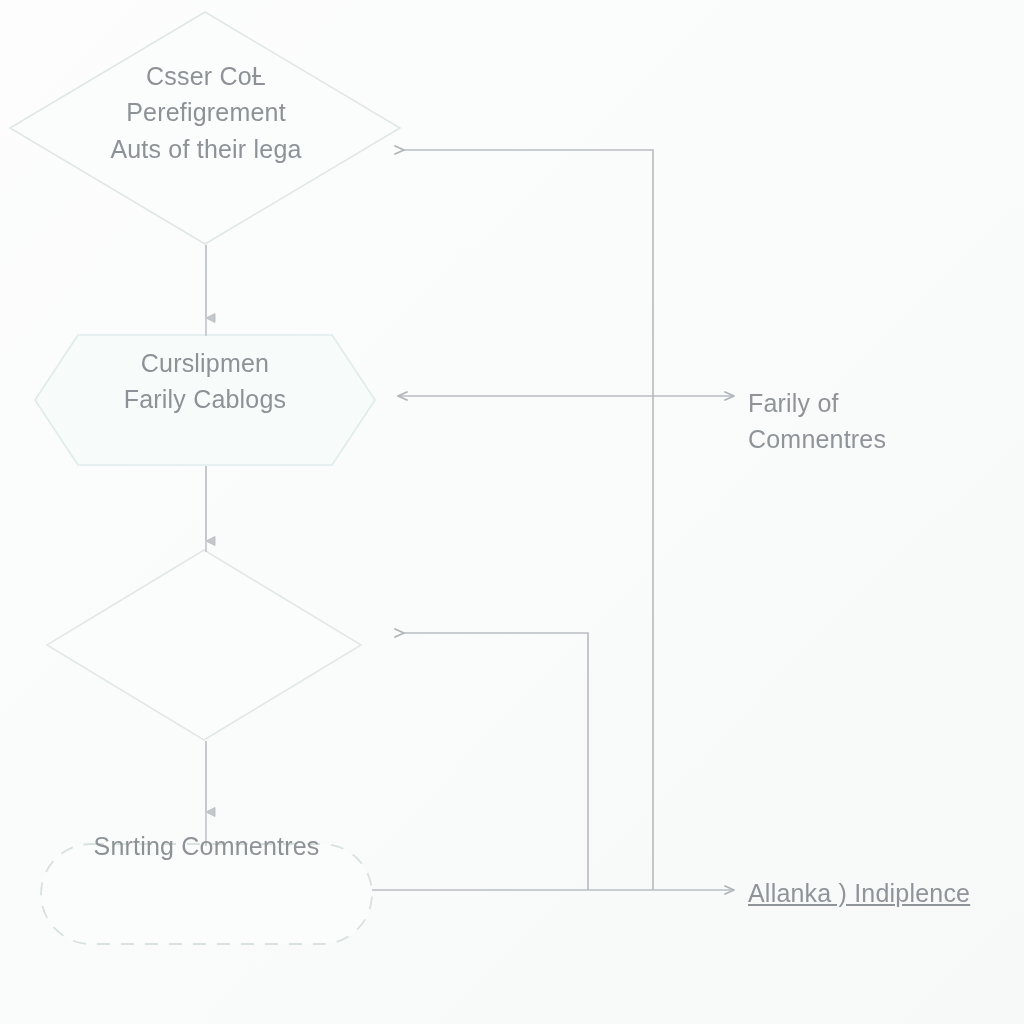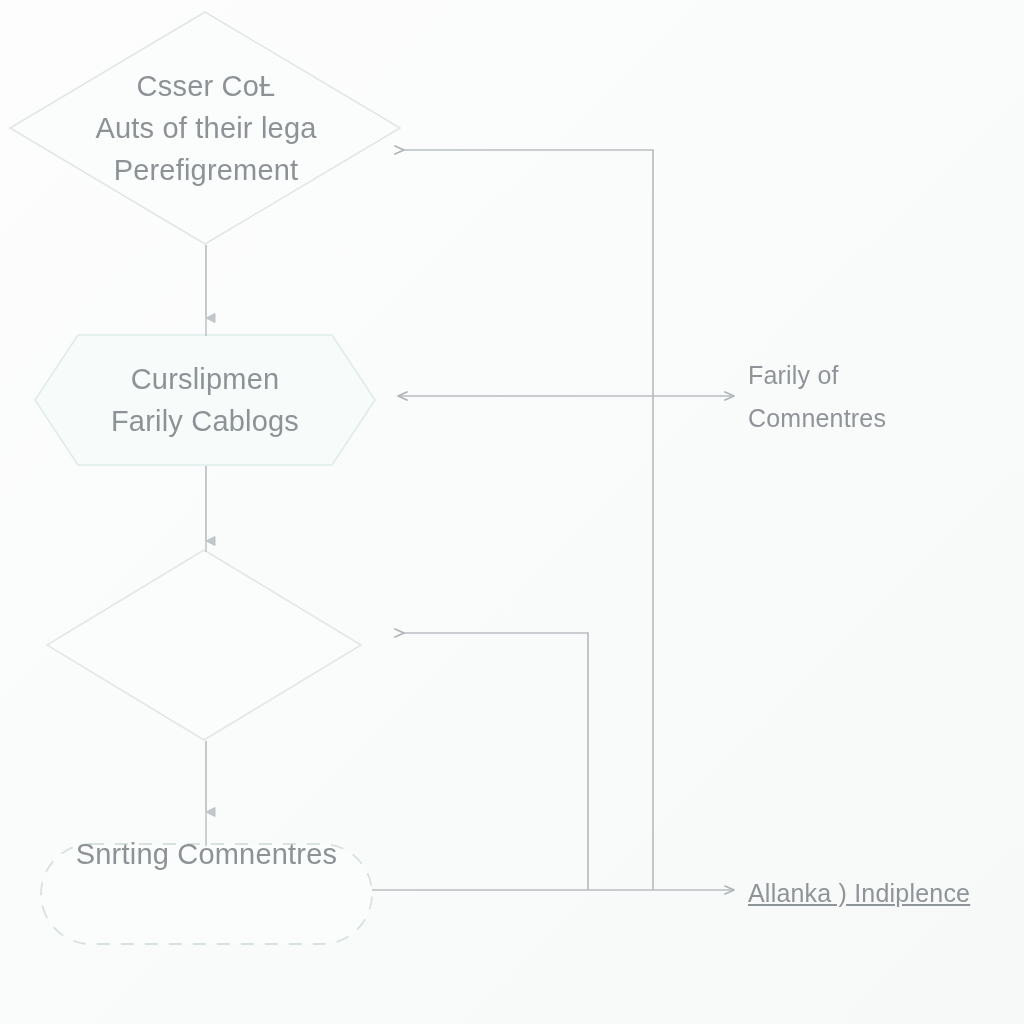--- a/index.html
+++ b/index.html
@@ -23,24 +23,24 @@
     left: 0;
     top: 0;
     width: 1024px;
     height: 1024px;
   }
   .node-label {
     position: absolute;
     display: flex;
     flex-direction: column;
     align-items: center;
-    justify-content: center;
+    justify-content: flex-start;
     text-align: center;
     color: #8d9296;
-    font-size: 29px;
+    font-size: 25px;
     line-height: 1.45;
     letter-spacing: 0.2px;
     pointer-events: none;
     white-space: nowrap;
   }
   .edge-label {
     position: absolute;
     color: #8f9499;
     font-size: 25px;
     line-height: 1.42;
@@ -91,35 +91,35 @@
 
     <path d="M588,890 L588,633 L404,633" fill="none" stroke="#b9bec2" stroke-width="1.7" stroke-linejoin="miter" marker-end="url(#arrow-left)"></path>
 
     <line x1="398" y1="396" x2="734" y2="396" stroke="#b9bec2" stroke-width="1.7" marker-start="url(#arrow-left)" marker-end="url(#arrow-right)"></line>
 
     <line x1="372" y1="890" x2="734" y2="890" stroke="#b9bec2" stroke-width="1.7" marker-end="url(#arrow-right)"></line>
   </svg>
 
   <div class="node-label" style="left:10px; top:58px; width:392px; height:140px;">
     <span>Csser CoȽ</span>
+    <span>Perefigrement</span>
     <span>Auts of their lega</span>
-    <span>Perefigrement</span>
   </div>
 
   <div class="node-label" style="left:35px; top:345px; width:340px; height:110px;">
     <span>Curslipmen</span>
     <span>Farily Cablogs</span>
   </div>
 
 
   <div class="node-label" style="left:41px; top:828px; width:331px; height:52px;">
     <span>Snrting Comnentres</span>
   </div>
 
-  <div class="edge-label two-line" style="left:748px; top:358px;gap:7px;">
+  <div class="edge-label two-line" style="left:748px; top:386px;">
     <span>Farily of</span>
     <span>Comnentres</span>
   </div>
 
   <div class="edge-label" style="left:748px; top:876px;text-decoration:underline;">
     <span>Allanka ) Indiplence</span>
   </div>
 
 </div>
 

